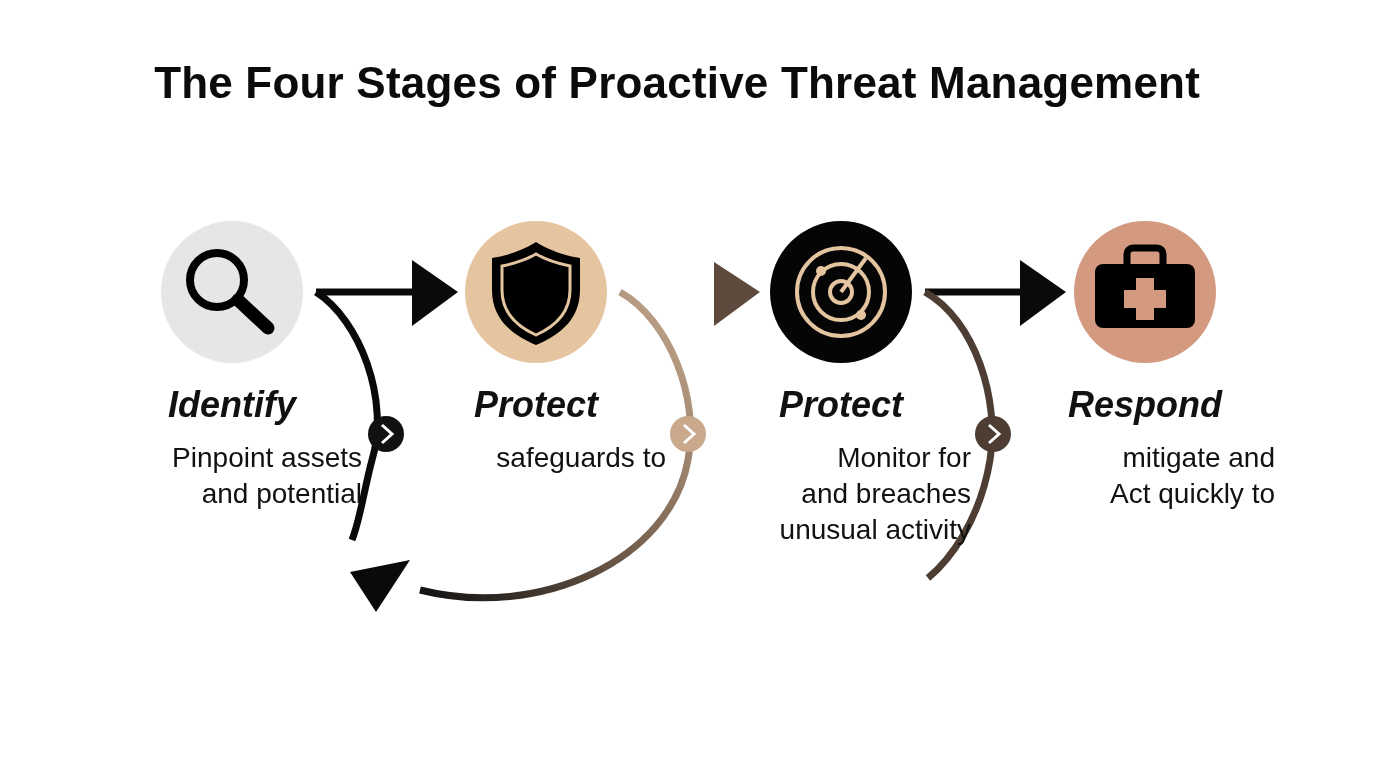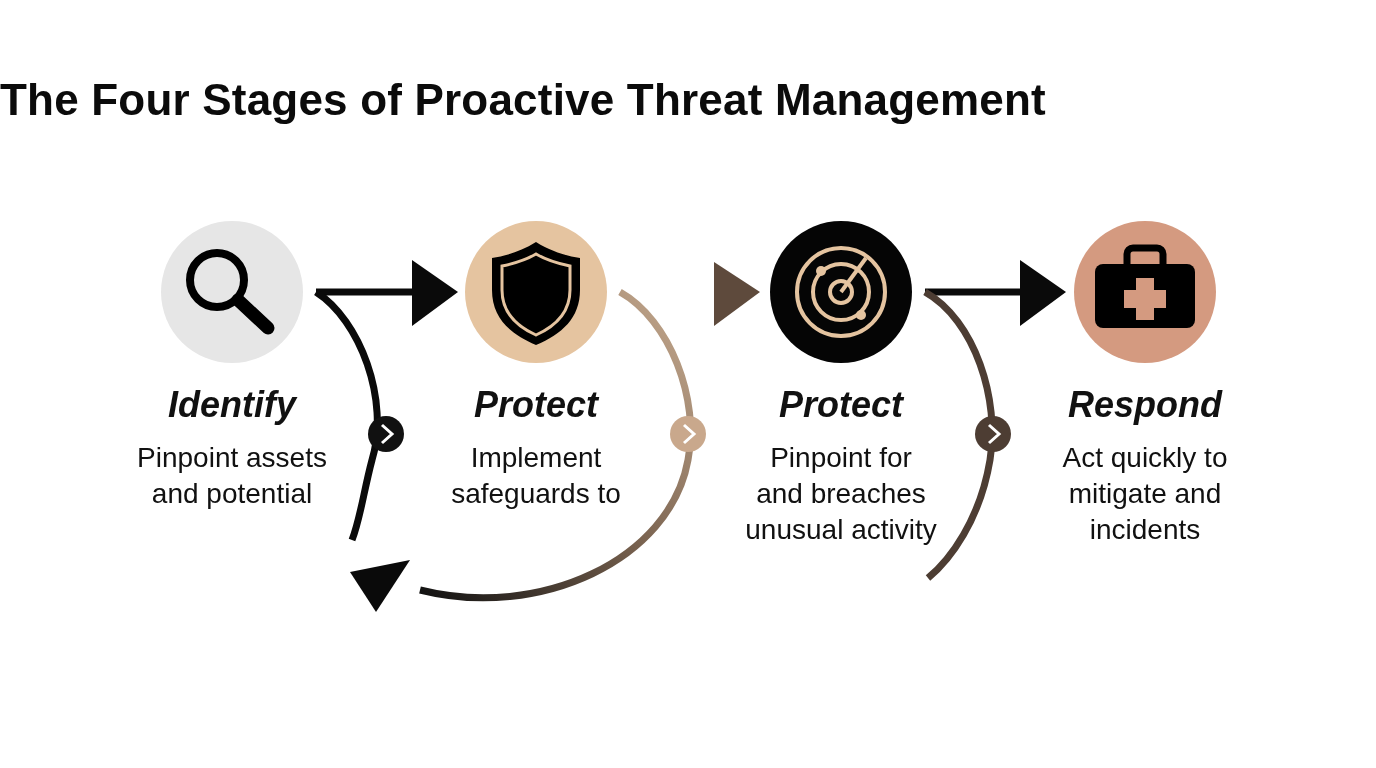--- a/index.html
+++ b/index.html
@@ -1,23 +1,23 @@
 <!DOCTYPE html>
 <html><head>
 <meta charset="utf-8">
 <style>
   html, body { margin:0; padding:0; }
   body { width:1376px; height:768px; background:#ffffff; position:relative; overflow:hidden;
          font-family:"Liberation Sans", "DejaVu Sans", sans-serif; color:#111; }
-  .title { position:absolute; left:0; top:75px; width:1200px; text-align:left;
+  .title { position:absolute; left:0; top:58px; width:1200px; text-align:right;
            font-size:44px; font-weight:700; letter-spacing:0.2px; color:#0b0b0b; }
   svg.flow { position:absolute; left:0; top:0; }
   .stage { position:absolute; width:260px; text-align:center; }
   .stage .name { font-size:36px; font-weight:700; color:#111; margin-bottom:14px;font-style:italic; }
-  .stage .desc { font-size:28px; line-height:36px; color:#111; }
+  .stage .desc { font-size:28px; line-height:36px; color:#111;text-align:right; }
 </style>
 </head>
 <body>
 
 <div class="title">The Four Stages of Proactive Threat Management</div>
 
 <svg class="flow" width="1376" height="768" viewBox="0 0 1376 768">
   <defs>
     <linearGradient id="gTanArrow" x1="0" y1="0" x2="1" y2="0">
       <stop offset="0" stop-color="#c9ad92"></stop>
@@ -104,34 +104,32 @@
   <div class="name">Identify</div>
   <div class="desc">
     <div>Pinpoint assets</div>
     <div>and potential</div>
   </div>
 </div>
 
 <div class="stage" style="left:406px; top:384px;">
   <div class="name">Protect</div>
   <div class="desc">
-    <div>Implement</div>
     <div>safeguards to</div>
   </div>
 </div>
 
 <div class="stage" style="left:711px; top:384px;">
   <div class="name">Protect</div>
   <div class="desc">
-    <div>Pinpoint for</div>
+    <div>Monitor for</div>
     <div>and breaches</div>
     <div>unusual activity</div>
   </div>
 </div>
 
 <div class="stage" style="left:1015px; top:384px;">
   <div class="name">Respond</div>
   <div class="desc">
+    <div>mitigate and</div>
     <div>Act quickly to</div>
-    <div>mitigate and</div>
-    <div>incidents</div>
   </div>
 </div>
 
 </body></html>

